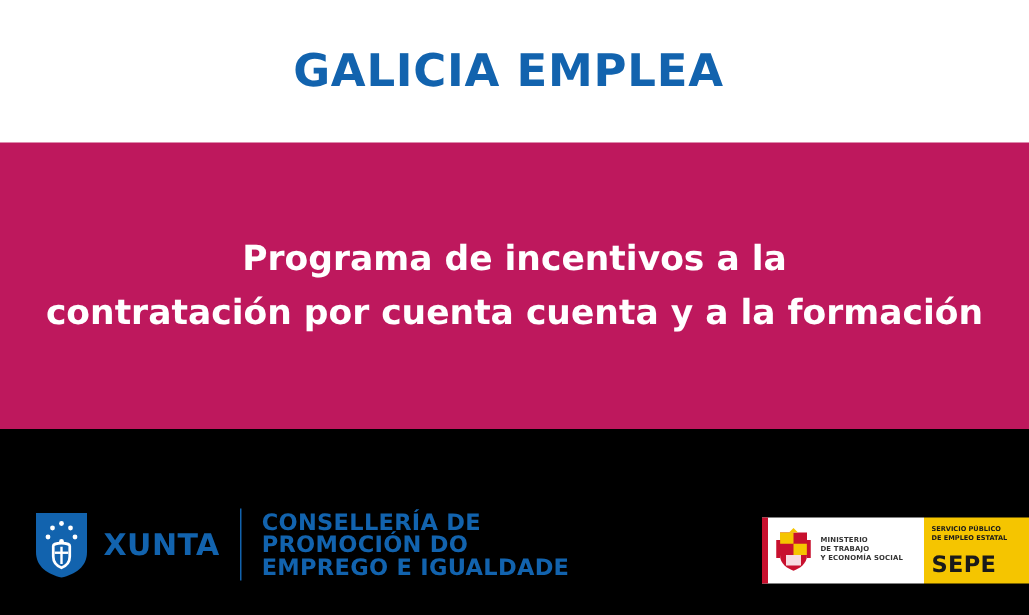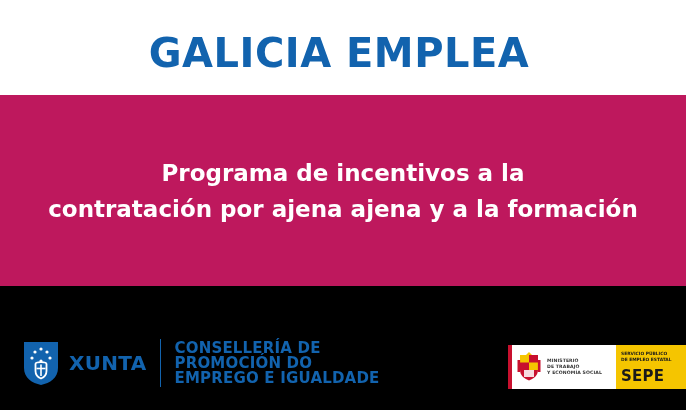--- a/index.html
+++ b/index.html
@@ -28,21 +28,21 @@
     width: 686px;
     height: 95px;
     background: #ffffff;
   }
   .main-title {
     position: absolute;
     left: 0;
     top: 30px;
     width: 678px;
     text-align: center;
-    font-size: 40px;
+    font-size: 30px;
     font-weight: bold;
     color: #1263ae;
     letter-spacing: 0.5px;
     font-family: "DejaVu Sans", sans-serif;
   }
   
   .blue-band {
     position: absolute;
     left: 0;
     top: 95px;
@@ -189,21 +189,21 @@
 
 <div class="poster">
 
   <div class="top-band">
     <div class="main-title">GALICIA EMPLEA</div>
   </div>
 
   <div class="blue-band">
     <div class="subtitle">
       <span class="line">Programa de incentivos a la</span>
-      <span class="line">contratación por ajena ajena y a la formación</span>
+      <span class="line">contratación por cuenta cuenta y a la formación</span>
     </div>
   </div>
 
   <div class="bottom-area">
 
     <div class="xunta-block">
       <div class="xunta-shield">
         <svg width="38" height="46" viewBox="0 0 38 46">
           <path d="M2 2 H36 V28 C36 38 28 43 19 45 C10 43 2 38 2 28 Z" fill="#1263ae"></path>
           <g fill="#ffffff">

